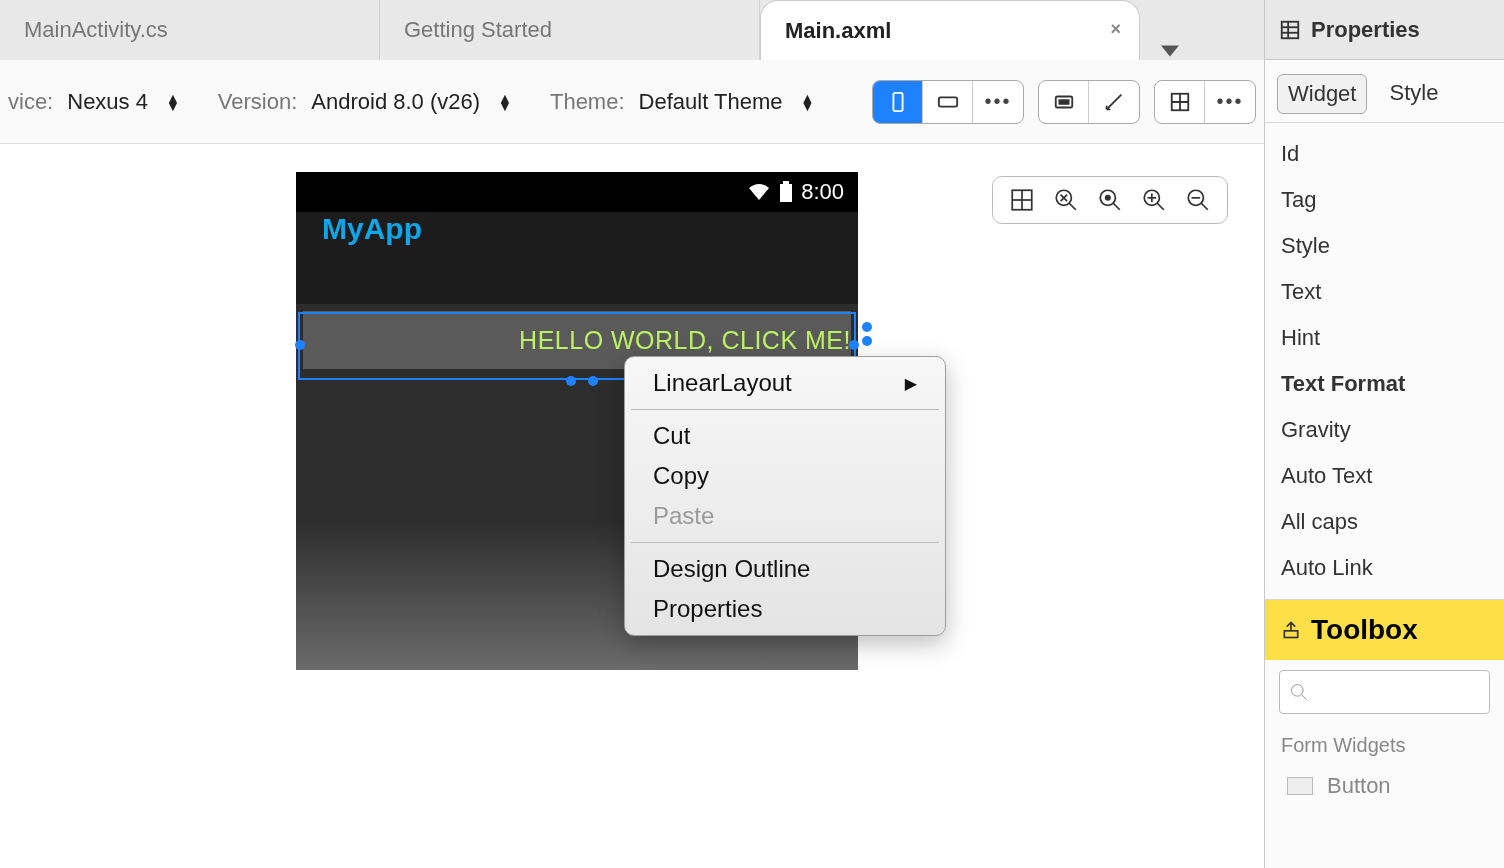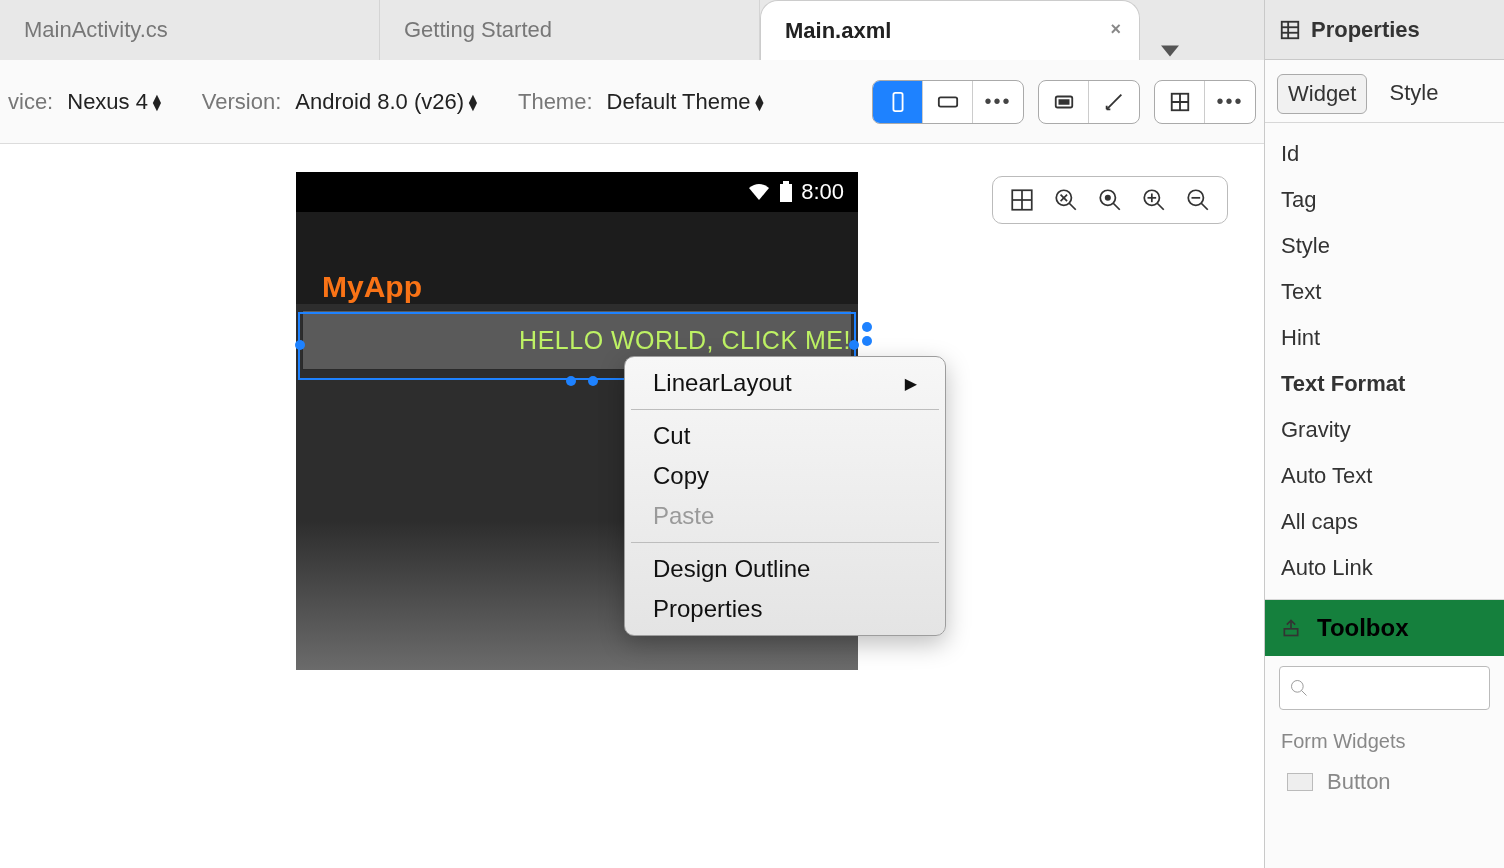--- a/index.html
+++ b/index.html
@@ -16,49 +16,49 @@
   
   .sidepanel { position:absolute; top:0; right:0; width:240px; height:868px; background:#fbfbfb; border-left:1px solid #c9c9c9; }
   .sidehdr { height:60px; display:flex; align-items:center; gap:10px; padding:0 14px; font-size:22px; font-weight:700; color:#333; background:#e8e8e8; border-bottom:1px solid #c9c9c9;}
   .sidehdr svg { width:22px; height:22px; }
   .sidetabs { display:flex; gap:12px; padding:14px 12px 8px; border-bottom:1px solid #d7d7d7; }
   .sidetab { font-size:22px; color:#333; padding:6px 10px; border-radius:6px; }
   .sidetab.active { border:1px solid #aaa; background:#f1f1f1; }
   .proplist { padding:8px 0; overflow:hidden; }
   .proprow { padding:10px 16px; font-size:22px; color:#333; }
   .proprow.section { font-weight:700; }
-  .toolboxhdr { display:flex; align-items:center; gap:16px; padding:14px 16px; font-size:24px; font-weight:700; border-top:1px solid #d7d7d7; background:#15803d;}
+  .toolboxhdr { display:flex; align-items:center; gap:10px; padding:14px 16px; font-size:28px; font-weight:700; border-top:1px solid #d7d7d7; background:#fde047;}
   .toolboxhdr svg{width:20px;height:20px;}
   .searchwrap { padding:10px 14px; }
   .searchbox { width:100%; height:44px; border:1px solid #bbb; border-radius:4px; padding:0 36px; font-size:18px; color:#333; background:#fff; }
   .searchwrap { position:relative; }
   .searchwrap svg { position:absolute; left:24px; top:22px; width:20px; height:20px; stroke:#888; fill:none; }
   .tbcat { padding:10px 16px; font-size:20px; color:#888; }
   .tbitem { display:flex; align-items:center; gap:14px; padding:6px 22px; font-size:22px; color:#888; }
   .tbitem .swatch{width:26px;height:18px;border:1px solid #bbb;background:#eee;}
 
   
   .designbar { position:absolute; left:0; top:60px; width:1264px; height:84px; background:#fafafa; border-bottom:1px solid #dcdcdc; display:flex; align-items:center; padding:0 8px; gap:14px; font-size:22px; color:#555; }
   .designbar .lbl { color:#777; }
-  .designbar .val { color:#222; display:flex; align-items:center; gap:2px; }
+  .designbar .val { color:#222; display:flex; align-items:center; gap:18px; }
   .updn { font-size:14px; line-height:8px; color:#222; }
   .spacer { flex:1; }
   .btngroup { display:flex; border:1px solid #aaa; border-radius:8px; overflow:hidden; background:#fff; }
   .iconbtn { width:50px; height:42px; display:flex; align-items:center; justify-content:center; border-right:1px solid #ccc; }
   .iconbtn:last-child{border-right:none;}
   .iconbtn.active{ background:#1e82ff; }
   .iconbtn svg{ width:22px; height:22px; }
   .iconbtn .dots{ font-size:20px; color:#444; letter-spacing:2px; }
 
   
   .canvas { position:absolute; left:0; top:144px; width:1264px; height:724px; background:#fff; }
   .device { position:absolute; left:296px; top:28px; width:562px; height:498px; background:linear-gradient(#2d2d2d 0%, #2d2d2d 70%, #6b6b6b 100%); }
   .statusbar { height:40px; background:#000; color:#fff; display:flex; align-items:center; justify-content:flex-end; gap:8px; padding:0 14px; font-size:22px; }
   .statusbar svg{fill:#fff;}
-  .appbar { height:92px; display:flex; align-items:flex-end; padding:0 26px; color:#f97316; font-size:30px; font-weight:600; background:#1c1c1c; }
+  .appbar { height:92px; display:flex; align-items:flex-start; padding:0 26px; color:#0ea5e9; font-size:30px; font-weight:600; background:#1c1c1c; }
   .selwrap { position:relative; }
   .selbtn { margin:6px 6px 0; height:60px; background:#5a5a5a; border:1px solid #2a2a2a; display:flex; align-items:center; justify-content:flex-end; color:#bef264; font-size:25px; letter-spacing:.5px; }
   .seloutline{ position:absolute; inset:2px 2px auto 2px; height:68px; border:2px solid #1e82ff; pointer-events:none;}
   .handle{position:absolute;width:10px;height:10px;border-radius:50%;background:#1e82ff;}
   .handle.l{left:-1px;top:30px;} .handle.r{right:-1px;top:30px;}
   .handle.bl{left:48%;top:66px;} .handle.br{left:52%;top:66px;}
 
   
   .zoomgrp{ position:absolute; right:36px; top:32px; display:flex; gap:18px; border:1px solid #bbb; border-radius:10px; padding:10px 16px; background:#fff;}
   .zoomgrp svg{width:26px;height:26px;stroke:#333;fill:none;stroke-width:1.6;}

